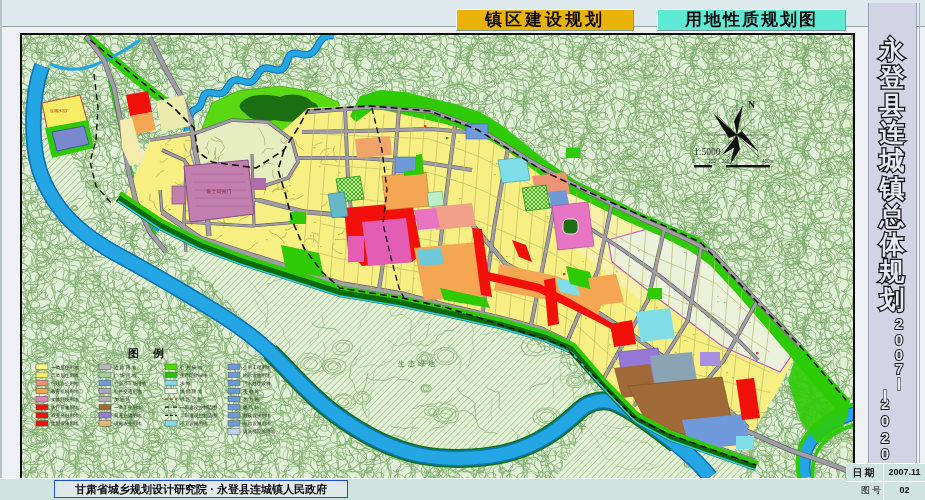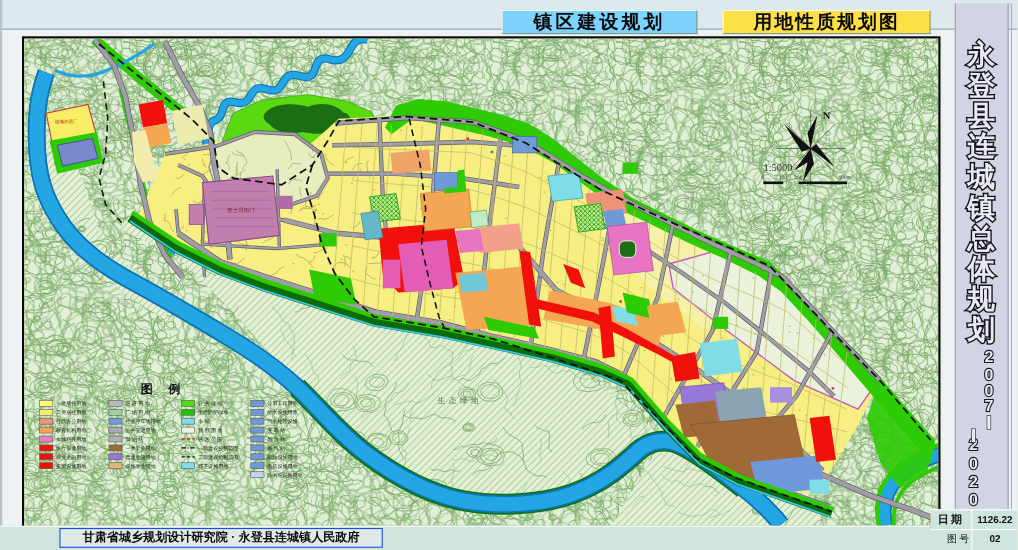--- a/index.html
+++ b/index.html
@@ -1334,23 +1334,23 @@
 <text x="243" y="417.20000000000005" font-size="4.6" fill="#222">邮政设施用地</text>
 <rect x="228" y="420.7" width="12" height="5.4" fill="#6f9ad8" stroke="#555" stroke-width="0.5"></rect>
 <text x="243" y="425.3" font-size="4.6" fill="#222">电信设施用地</text>
 <rect x="228" y="428.8" width="12" height="5.4" fill="#c0d4ec" stroke="#555" stroke-width="0.5"></rect>
 <text x="243" y="433.40000000000003" font-size="4.6" fill="#222">防洪堤设施用地</text>
 </g>
 </g>
 </svg>
 </div>
 
-<div class="abs" style="left:456px;top:9px;width:176px;height:20px;background:#7dd3fc;border-top:1px solid #f2faf8;border-left:1px solid #f2faf8;border-right:1px solid #7f9a94;border-bottom:1px solid #7f9a94;color:#0a0a0a;font-size:17px;font-weight:bold;text-align:center;line-height:20px;letter-spacing:3px">镇区建设规划</div>
-
-<div class="abs" style="left:657px;top:9px;width:187px;height:20px;background:#fde047;border-top:1px solid #f2faf8;border-left:1px solid #f2faf8;border-right:1px solid #7f9a94;border-bottom:1px solid #7f9a94;color:#0a0a0a;font-size:17px;font-weight:bold;text-align:center;line-height:20px;letter-spacing:2px">用地性质规划图</div>
+<div class="abs" style="left:456px;top:9px;width:176px;height:20px;background:#eab308;border-top:1px solid #f2faf8;border-left:1px solid #f2faf8;border-right:1px solid #7f9a94;border-bottom:1px solid #7f9a94;color:#0a0a0a;font-size:17px;font-weight:bold;text-align:center;line-height:20px;letter-spacing:3px">镇区建设规划</div>
+
+<div class="abs" style="left:657px;top:9px;width:187px;height:20px;background:#5eead4;border-top:1px solid #f2faf8;border-left:1px solid #f2faf8;border-right:1px solid #7f9a94;border-bottom:1px solid #7f9a94;color:#0a0a0a;font-size:17px;font-weight:bold;text-align:center;line-height:20px;letter-spacing:2px">用地性质规划图</div>
 
 <div class="abs" style="left:868px;top:3px;width:47px;height:460px;background:#d2d3e5;border-left:1px solid #9aa0b5;border-right:1px solid #9aa0b5"></div>
 
 <div class="abs" style="left:919px;top:3px;width:1px;height:497px;background:#aab0c0"></div>
 
 <svg width="48" height="470" viewBox="0 0 48 470" xmlns="http://www.w3.org/2000/svg" style="position:absolute;left:868px;top:0;display:block">
     <g font-family="Liberation Sans,sans-serif" font-weight="bold" fill="#e9e9f3" stroke="#16161a" text-anchor="middle" style="paint-order:stroke">
       <text x="24" y="58" font-size="25" stroke-width="2.6">永</text>
       <text x="24" y="86" font-size="25" stroke-width="2.6">登</text>
       <text x="24" y="114" font-size="25" stroke-width="2.6">县</text>
@@ -1378,17 +1378,17 @@
 
 <div class="abs" style="left:54px;top:480px;width:292px;height:16px;background:#dfeae8;border:1px solid #1d4ed8;color:#0a0a0a;font-size:11px;font-weight:bold;text-align:center;line-height:16px">甘肃省城乡规划设计研究院 · 永登县连城镇人民政府</div>
 
 <div class="abs" style="left:846px;top:463px;width:79px;height:37px;background:#cfe3df"></div>
 <div class="abs" style="left:846px;top:463px;width:79px;height:1px;background:#ffffff"></div>
 <div class="abs" style="left:846px;top:481px;width:79px;height:1px;background:#ffffff"></div>
 <div class="abs" style="left:883px;top:463px;width:1px;height:37px;background:#ffffff"></div>
 
 <div class="abs" style="left:846px;top:464px;width:37px;height:17px;font-size:10px;font-weight:bold;color:#111;text-align:center;line-height:17px;letter-spacing:2px">日期</div>
 
-<div class="abs" style="left:884px;top:464px;width:41px;height:17px;font-size:9px;font-weight:bold;color:#111;text-align:center;line-height:17px">1126.22</div>
+<div class="abs" style="left:884px;top:464px;width:41px;height:17px;font-size:9px;font-weight:bold;color:#111;text-align:center;line-height:17px">2007.11</div>
 
 <div class="abs" style="left:846px;top:482px;width:37px;height:17px;font-size:9px;font-weight:normal;color:#111;text-align:right;line-height:17px;letter-spacing:2px">图号</div>
 
 <div class="abs" style="left:884px;top:482px;width:41px;height:17px;font-size:9px;font-weight:bold;color:#111;text-align:center;line-height:17px">02</div>
 
 </body></html>

